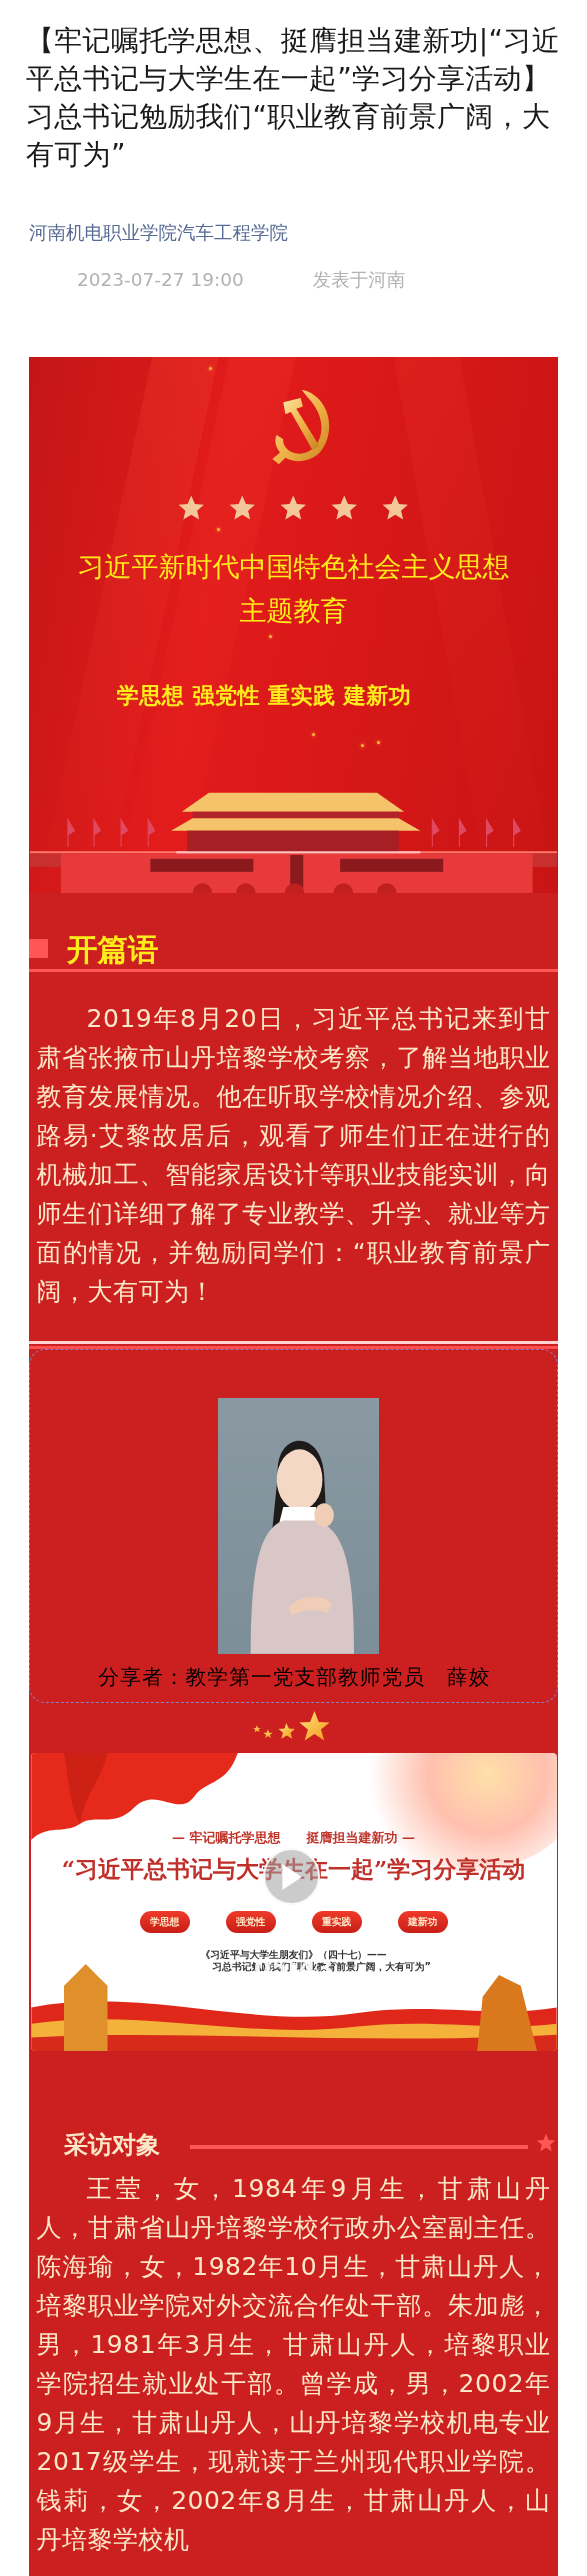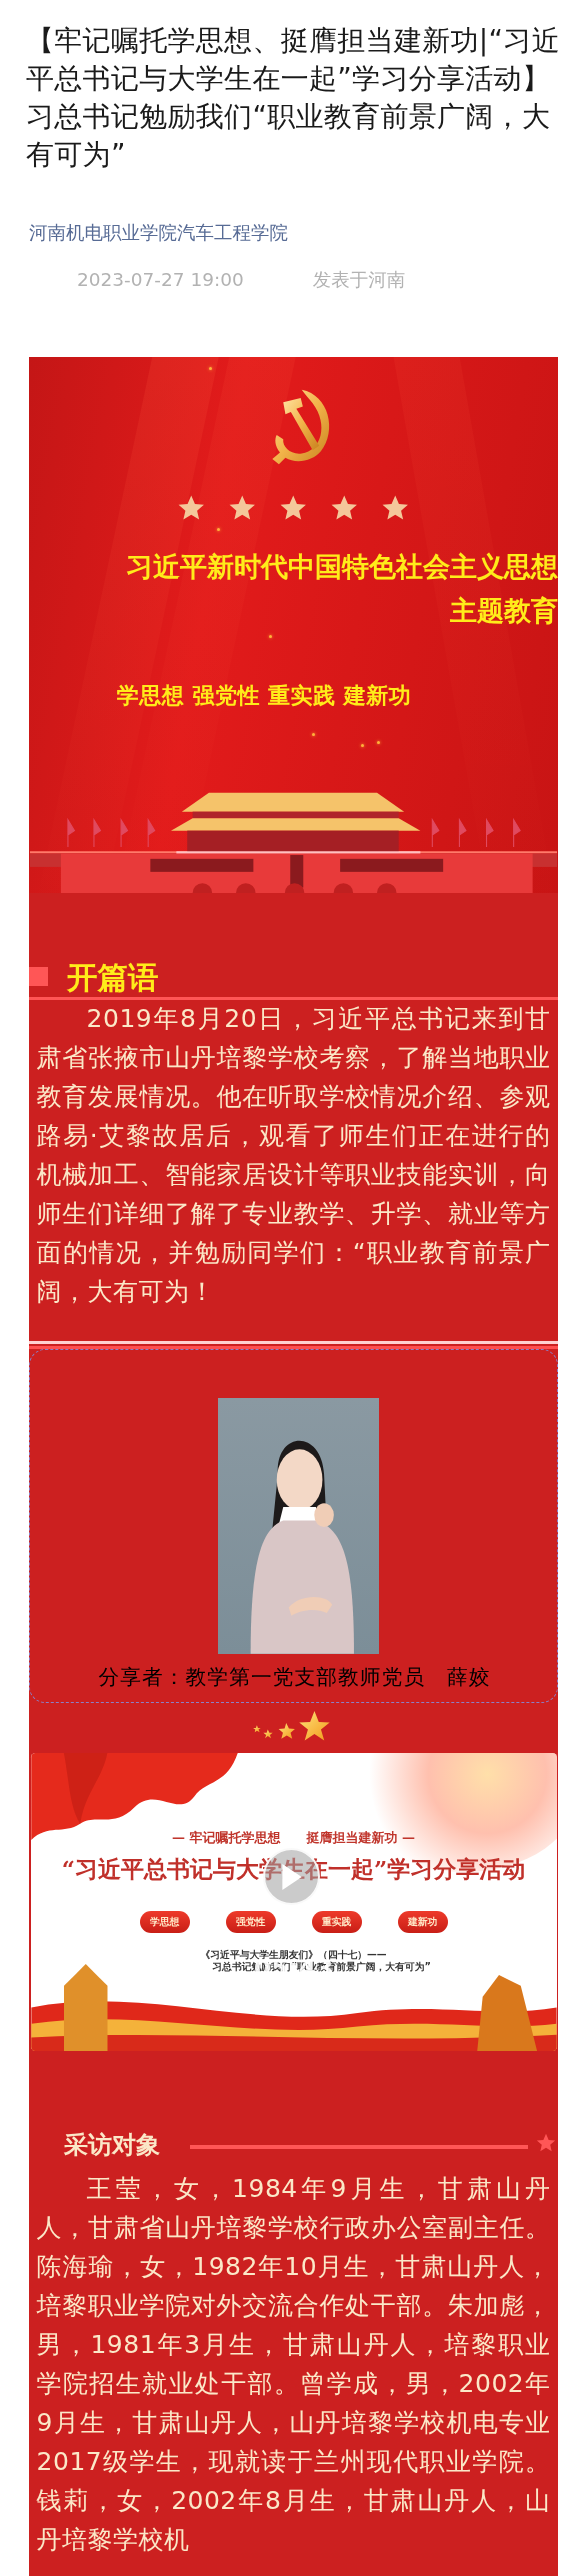--- a/index.html
+++ b/index.html
@@ -34,33 +34,33 @@
   }
   .banner .ray {
     position: absolute; top: -22px; width: 65px; height: 599px;
     background: linear-gradient(180deg, rgba(255,90,60,0.18), rgba(255,90,60,0));
     transform: rotate(12deg);
   }
   .emblem { position: absolute; left: 240px; top: 30px; width: 71px; height: 79px; }
   .stars-row { position: absolute; left: 147px; top: 136px; width: 234px; display: flex; justify-content: space-between; }
   .stars-row svg { width: 30.5px; height: 30.5px; }
   .banner-title {
-    position: absolute; left: 0; width: 529px; top: 188px; text-align: right;
-    color: #ffec1a; font-size: 27px; line-height: 44px; font-weight: bold;
+    position: absolute; left: 0; width: 529px; top: 188px; text-align: center;
+    color: #ffec1a; font-size: 27px; line-height: 44px; font-weight: normal;
   }
   .banner-slogan {
     position: absolute; left: 0; width: 470px; top: 324px; text-align: center;
     color: #ffec1a; font-size: 22px; font-weight: bold; letter-spacing: 0.5px;
   }
   .sparkle { position: absolute; width: 3.3px; height: 3.3px; border-radius: 50%; background: #ffb13b; box-shadow: 0 0 3.3px #ffb13b; }
   .tiananmen { position: absolute; left: 0; top: 414px; width: 529px; height: 122px; }
 
   
   .sec-head {
-    position: absolute; left: 0; top: 577px; width: 529px; height: 39px; margin-top: 28px;
+    position: absolute; left: 0; top: 577px; width: 529px; height: 39px;
   }
   .sec-head .mark { position: absolute; left: 0; top: 5.4px; width: 18.5px; height: 18.5px; background: #ff5656; }
   .sec-head .txt {
     position: absolute; left: 38px; top: -4.4px; font-size: 30.5px; color: #ffec1a; font-weight: bold;
   }
   .sec-head .rule { position: absolute; left: 0; top: 35px; width: 529px; height: 3.3px; background: #ff5656; }
 
   .para {
     position: absolute; left: 7.6px; width: 514px;
     color: #fbe8c8; font-size: 25px; line-height: 39px; text-align: justify;

